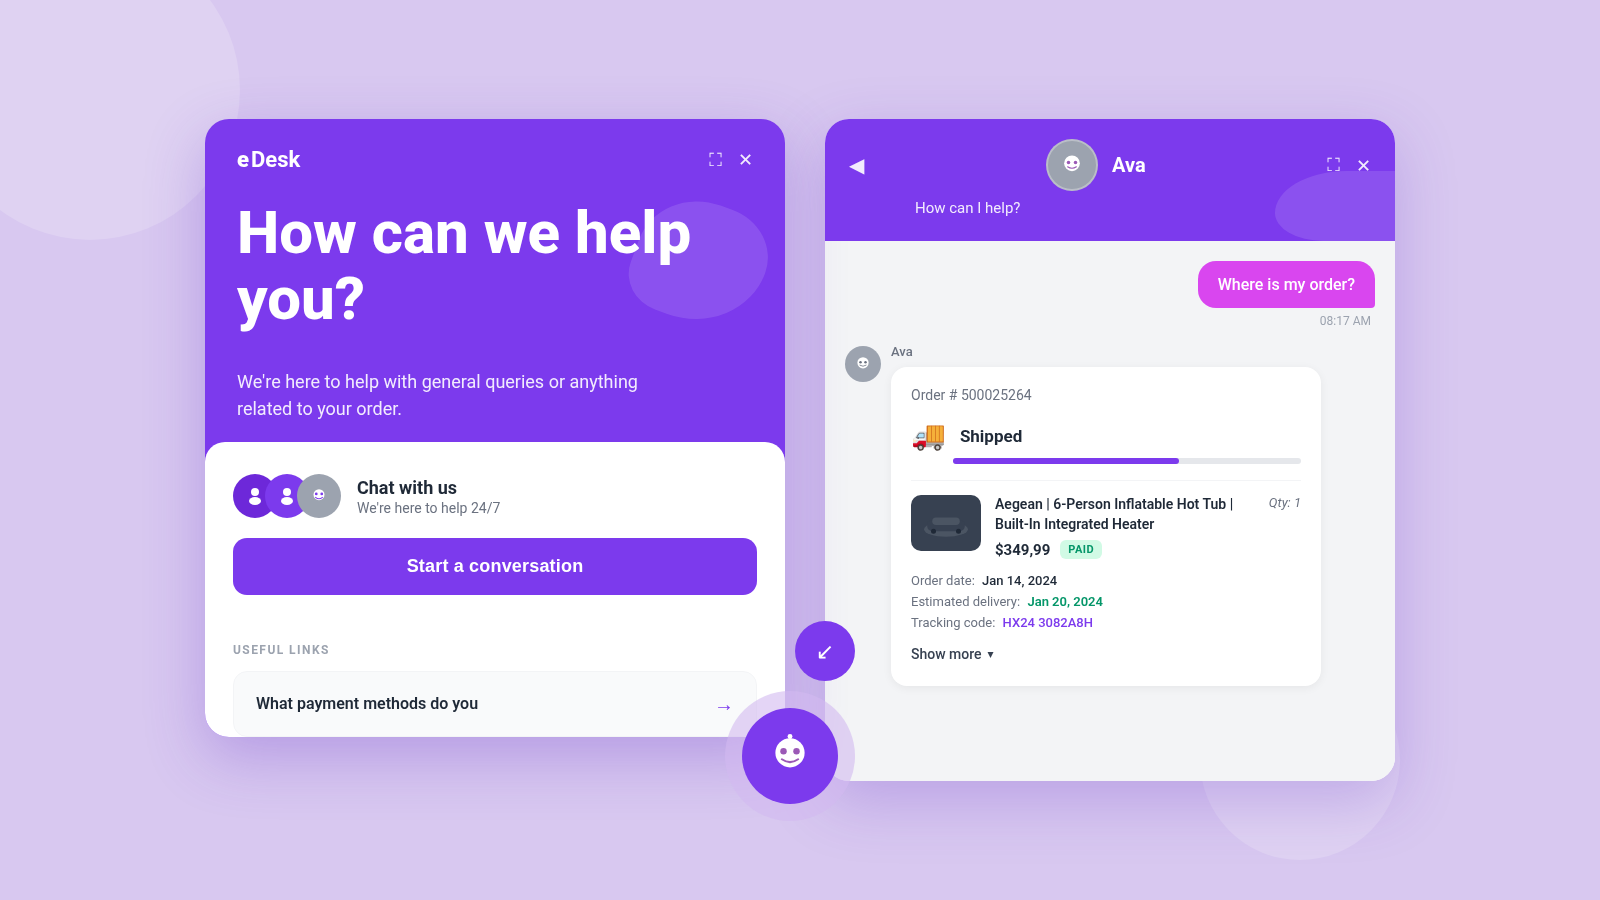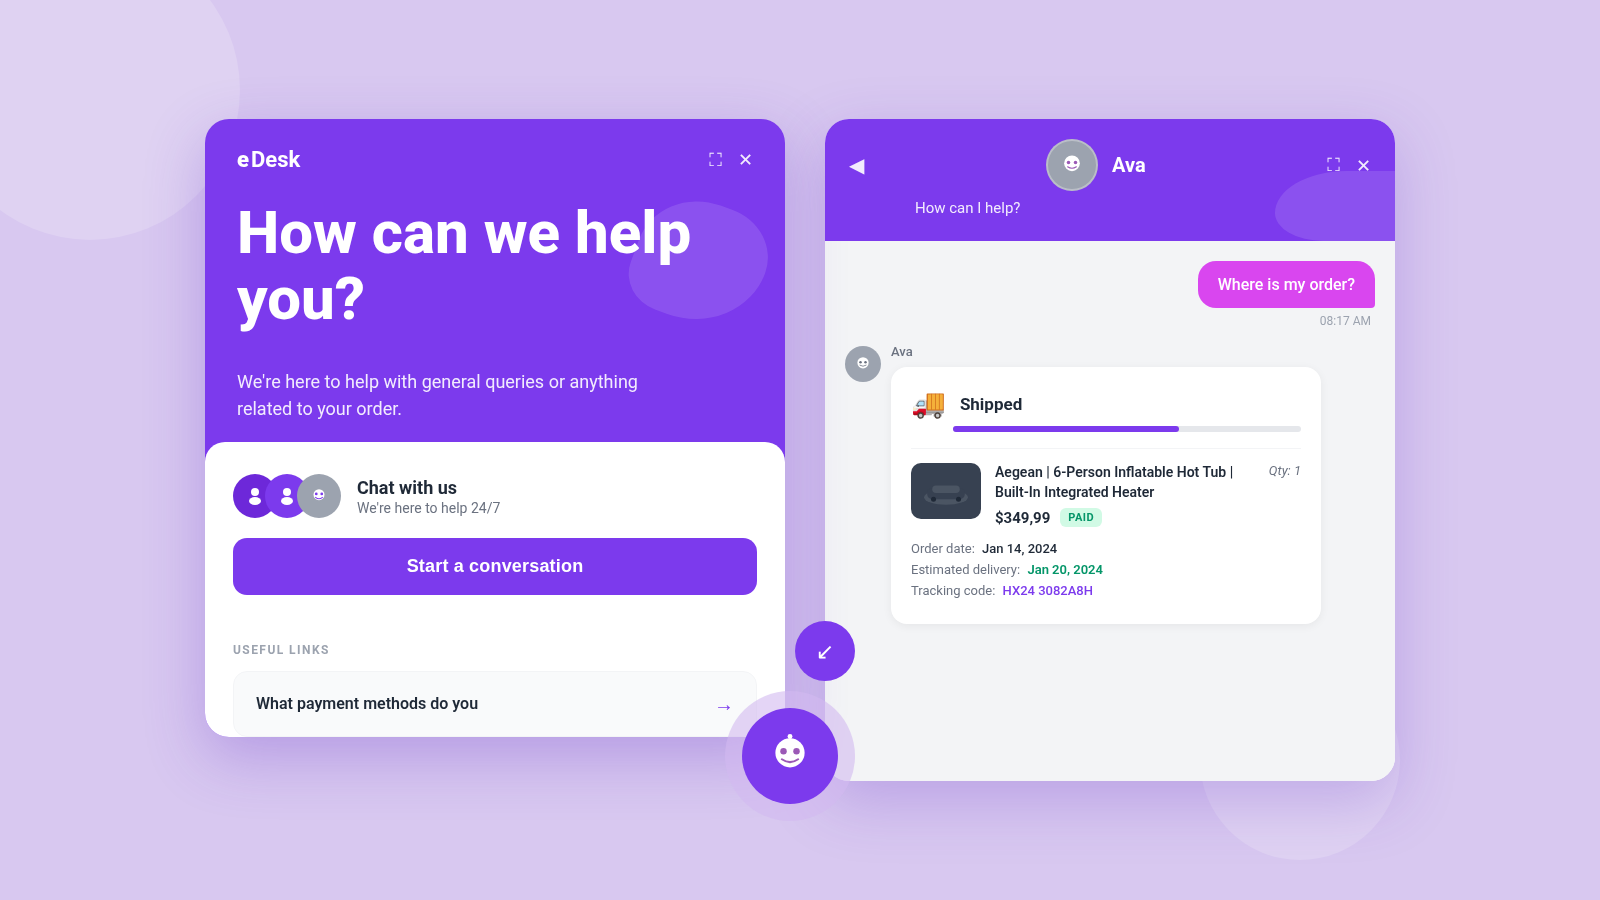--- a/index.html
+++ b/index.html
@@ -686,20 +686,21 @@
           <svg width="20" height="20" viewBox="0 0 64 64" fill="white">
             <circle cx="32" cy="28" r="18"></circle>
             <circle cx="24" cy="26" r="4" fill="#6b7280"></circle>
             <circle cx="40" cy="26" r="4" fill="#6b7280"></circle>
             <path d="M22 36 Q32 43 42 36" stroke="#6b7280" stroke-width="2.5" fill="none" stroke-linecap="round"></path>
           </svg>
         </div>
         <div>
           <div class="bot-name-label">Ava</div>
           <div class="order-card">
+            <div class="order-number">Order # 500025264</div>
             <div class="order-status-row">
               <span class="shipping-icon">🚚</span>
               <span class="status-text">Shipped</span>
             </div>
             <div class="progress-bar-container">
               <div class="progress-bar-bg">
                 <div class="progress-bar-fill" style="width:65%;"></div>
               </div>
             </div>
 
@@ -735,20 +736,24 @@
               <div class="meta-row">
                 <span>Estimated delivery:</span>
                 <span class="highlight-green" style="margin-left:4px;">Jan 20, 2024</span>
               </div>
               <div class="meta-row">
                 <span>Tracking code:</span>
                 <a class="tracking-link" href="#" style="margin-left:4px;">HX24 3082A8H</a>
               </div>
             </div>
 
+            <div class="show-more-row">
+              <span class="show-more-text">Show more</span>
+              <span class="show-more-chevron">▾</span>
+            </div>
           </div>
         </div>
       </div>
 
     </div>
   </div>
 
 </div>
 
 </body></html>

